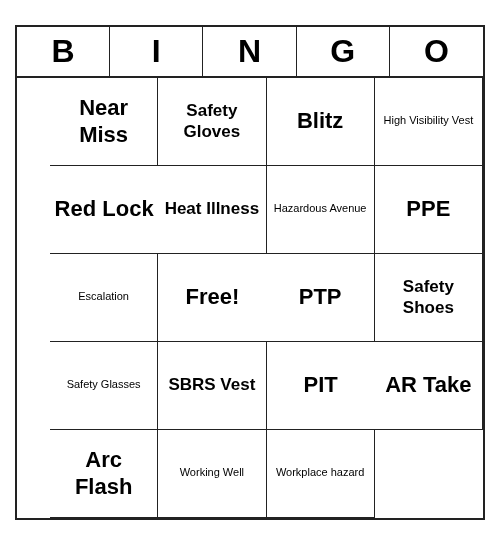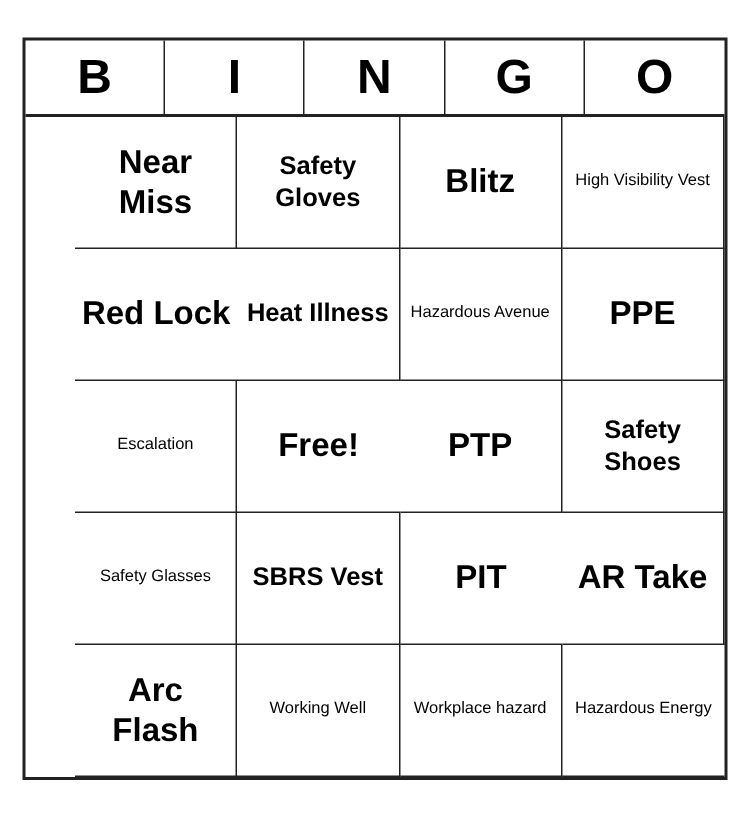--- a/index.html
+++ b/index.html
@@ -130,17 +130,14 @@
       </div>
       <div class="bingo-cell">
         <span class="cell-text large">Arc Flash</span>
       </div>
       <div class="bingo-cell">
         <span class="cell-text small">Working Well</span>
       </div>
       <div class="bingo-cell">
         <span class="cell-text small">Workplace hazard</span>
       </div>
-      <div class="bingo-cell">
-        <span class="cell-text small">Hazardous Energy</span>
-      </div>
     </div>
 </div>
 
 </body></html>

